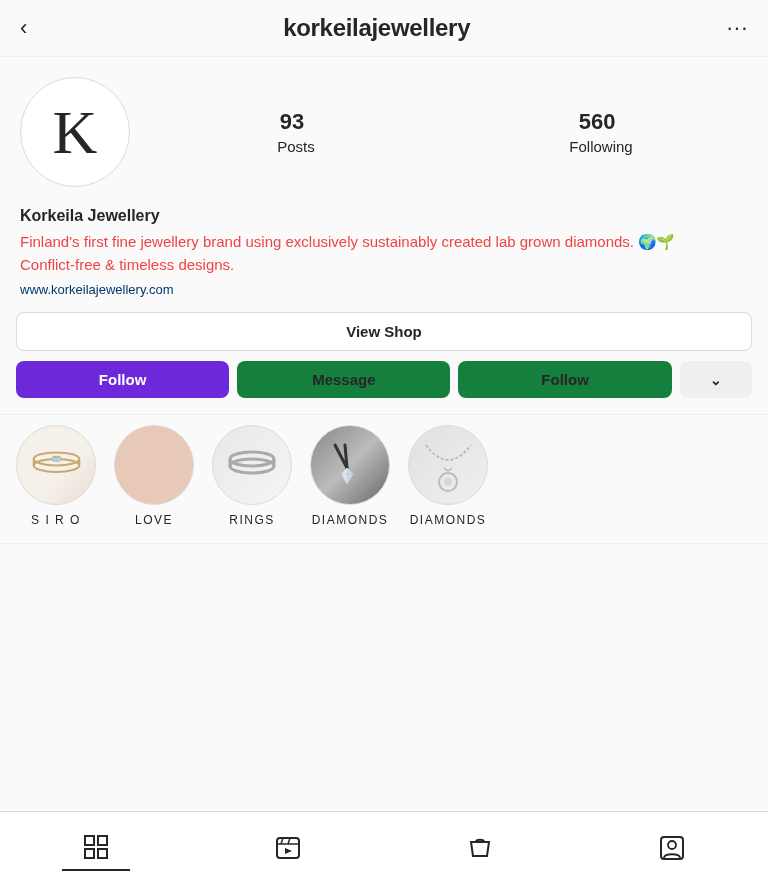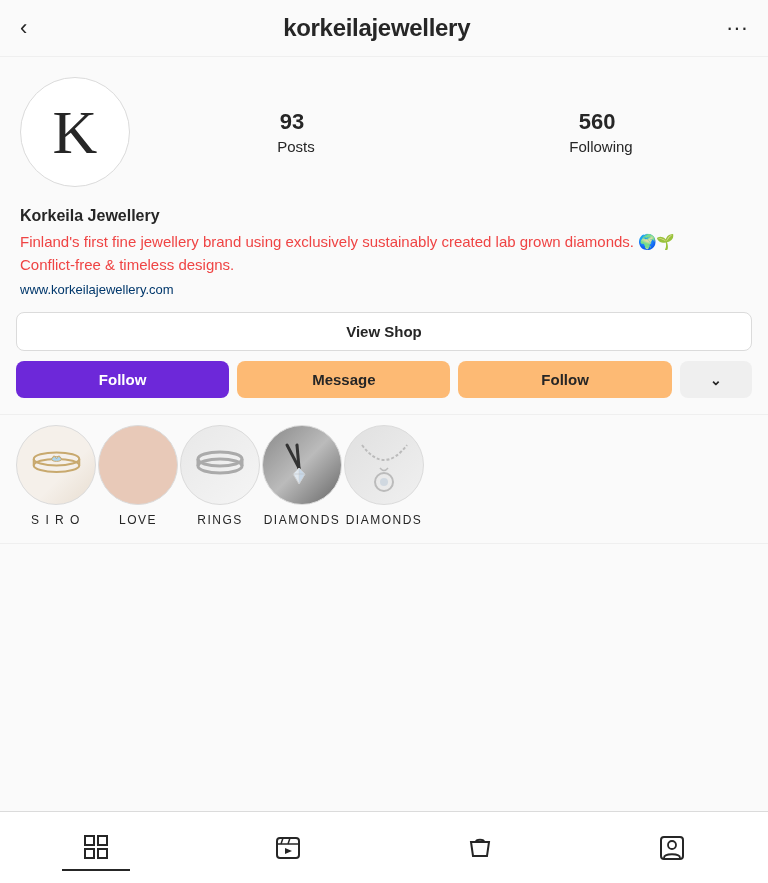--- a/index.html
+++ b/index.html
@@ -136,21 +136,21 @@
       border: none;
       color: #fff;
       font-size: 15px;
       font-weight: 700;
       cursor: pointer;
     }
     .message-btn, .email-btn {
       flex: 2;
       padding: 10px;
       border-radius: 8px;
-      background: #fdba74;
+      background: #15803d;
       border: none;
       color: #262626;
       font-size: 15px;
       font-weight: 600;
       cursor: pointer;
     }
     .chevron-btn {
       flex: 0.5;
       padding: 10px 12px;
       border-radius: 8px;
@@ -161,21 +161,21 @@
       font-weight: 600;
       cursor: pointer;
       display: flex;
       align-items: center;
       justify-content: center;
     }
 
     
     .highlights-section {
       display: flex;
-      gap: 2px;
+      gap: 18px;
       padding: 10px 32px 16px 16px;
       overflow-x: hidden;
       background: #fafafa;
     }
     .highlight-item {
       display: flex;
       flex-direction: column;
       align-items: center;
       gap: 8px;
       cursor: pointer;

